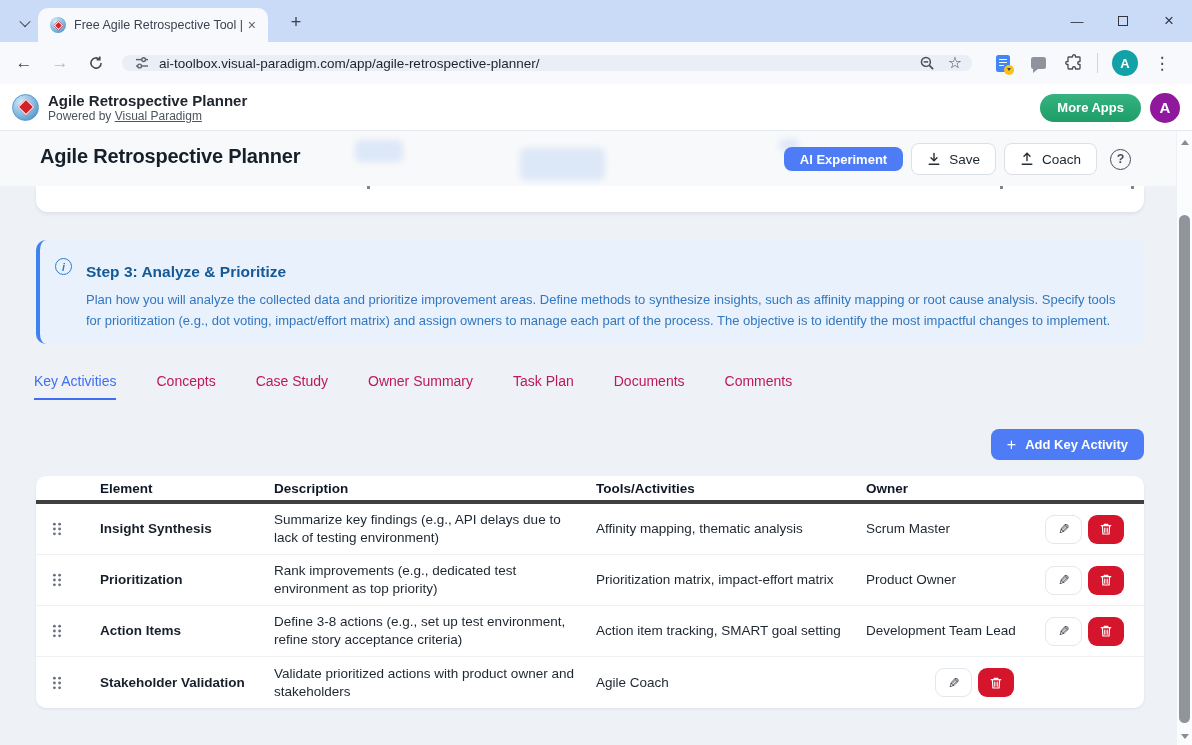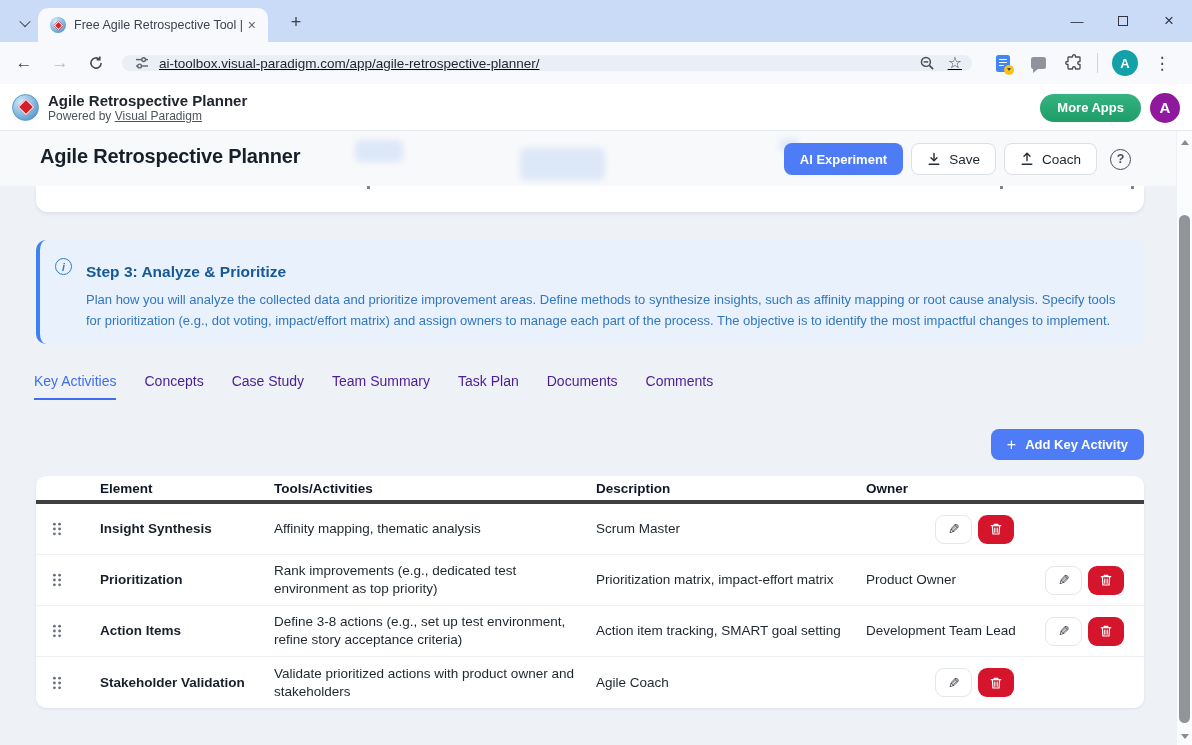--- a/index.html
+++ b/index.html
@@ -24,21 +24,21 @@
   .vpicon { position:relative; border-radius:50%; background:radial-gradient(circle at 35% 30%, #d9ecfa, #7db6e0 55%, #3e7fb5); display:flex; align-items:center; justify-content:center; flex:0 0 auto; }
   .vpicon .dm { background:#d22128; transform:rotate(45deg); box-shadow:inset 0 0 0 1.2px rgba(255,255,255,.85); }
   .vpicon.small { width:16px; height:16px; } .vpicon.small .dm { width:7px; height:7px; }
   .vpicon.big { width:27px; height:27px; border:1px solid #5d9bc9; } .vpicon.big .dm { width:12px; height:12px; }
 
   
   .toolbar { height:42px; background:#f7f9fc; display:flex; align-items:center; }
   .navbtn { width:28px; height:28px; display:flex; align-items:center; justify-content:center; font-size:17px; color:#44484f; border-radius:50%; cursor:pointer; }
   .navbtn.disabled { color:#b6bcc6; }
   .back { margin-left:10px; } .fwd { margin-left:8px; } .rel { margin-left:8px; }
-  .omnibox { margin-left:12px; width:850px; height:16px; background:#e9eef7; border-radius:15px; display:flex; align-items:center; padding:0 10px 0 12px; cursor:text;text-decoration:underline; }
+  .omnibox { margin-left:12px; width:850px; height:16px; background:#e9eef7; border-radius:15px; display:flex; align-items:center; padding:0 10px 0 12px; cursor:text; }
   .urltext { font-size:13.5px; color:#1f232a; margin-left:9px; white-space:nowrap; }
   .omni-right { margin-left:auto; display:flex; align-items:center; gap:12px; }
   .star { font-size:16px; color:#474c55; cursor:pointer; line-height:1; }
   .ticon { display:flex; cursor:pointer; }
   .docsfile { position:relative; width:14px; height:17px; background:#4285f4; border-radius:2.5px; margin-left:24px; }
   .docsfile i { position:absolute; left:3px; height:1.6px; background:#fff; border-radius:1px; }
   .docsfile i:nth-child(1){ top:4px; width:8px; } .docsfile i:nth-child(2){ top:7px; width:8px; } .docsfile i:nth-child(3){ top:10px; width:5px; }
   .docsbadge { position:absolute; right:-4px; bottom:-3px; width:10px; height:10px; background:#fbc116; border-radius:50%; display:flex; align-items:center; justify-content:center; }
   .docsbadge b { width:0; height:0; border-left:2.6px solid transparent; border-right:2.6px solid transparent; border-top:3.6px solid #424549; }
   .bubble { position:relative; width:15px; height:12px; background:#8f949c; border-radius:2.5px; margin-left:21px; cursor:pointer; }
@@ -58,34 +58,34 @@
   .moreapps { height:28px; padding:0 17px; border:none; border-radius:14px; background:linear-gradient(180deg,#35b380,#1f9d68); color:#fff; font-size:13px; font-weight:bold; font-family:inherit; cursor:pointer; }
   .usercircle { width:30px; height:30px; border-radius:50%; background:#8f189c; color:#fff; font-size:15px; font-weight:bold; display:flex; align-items:center; justify-content:center; cursor:pointer; }
 
   
   .main { position:relative; height:614px; background:#eef1f5; overflow:hidden; }
 
   .stickybar { position:absolute; left:0; right:0; top:0; height:55px; background:#f8f9fb; z-index:5; }
   .blob { position:absolute; background:#dce7f7; filter:blur(3px); border-radius:6px; }
   .pagetitle { position:absolute; left:40px; top:14px; font-size:20px; font-weight:bold; color:#15202b; letter-spacing:-0.2px; }
   .actionrow { position:absolute; right:61px; top:12px; display:flex; align-items:center; gap:8px; }
-  .btn-ai { height:32px; padding:0 16px; border:none; border-radius:8px; background:#4e7cf6; color:#fff; font-size:13px; font-weight:bold; font-family:inherit; cursor:pointer; }
+  .btn-ai { height:24px; padding:0 16px; border:none; border-radius:8px; background:#4e7cf6; color:#fff; font-size:13px; font-weight:bold; font-family:inherit; cursor:pointer; }
   .btn-ghost { height:32px; padding:0 15px; border:1px solid #dbe0e7; border-radius:8px; background:#fff; color:#1c2430; font-size:13.5px; font-weight:500; font-family:inherit; display:flex; align-items:center; gap:8px; cursor:pointer; }
   .helpbtn { width:21px; height:21px; border:1.5px solid #454b57; border-radius:50%; color:#454b57; font-size:12.5px; font-weight:bold; display:flex; align-items:center; justify-content:center; margin-left:5px; cursor:pointer; background:transparent; font-family:inherit; }
 
   .partialcard { position:absolute; left:36px; right:48px; top:55px; height:26px; background:#fff; border-radius:0 0 12px 12px; box-shadow:0 2px 4px rgba(16,24,40,.07); }
   .frag { position:absolute; top:0; height:3px; width:3px; background:#7b8694; }
 
   .infobox { position:absolute; left:36px; right:48px; top:109px; height:104px; background:#e8f1fc; border-left:4px solid #3e82f0; border-radius:10px; padding:17px 16px 0 46px; }
   .infoicon { position:absolute; left:15px; top:18px; width:17px; height:17px; border:1.5px solid #2f7cc4; border-radius:50%; color:#2f7cc4; font-size:10.5px; font-weight:bold; font-style:italic; display:flex; align-items:center; justify-content:center; }
   .infotitle { font-size:15.5px; font-weight:bold; color:#155a96;margin-top:6px; }
   .infobody { margin-top:8px; font-size:13px; color:#3277c1; line-height:21px; padding-right:10px; }
 
-  .tabsrow { position:absolute; left:34px; top:242px; display:flex; gap:28px; }
-  .tabitem { font-size:14px; color:#4c1d95; padding-bottom:9px; cursor:pointer; }
+  .tabsrow { position:absolute; left:34px; top:242px; display:flex; gap:40px; }
+  .tabitem { font-size:14px; color:#be185d; padding-bottom:9px; cursor:pointer; }
   .tabitem.active { color:#3f6ef2; border-bottom:2px solid #3f6ef2; }
 
   .addrow { position:absolute; right:48px; top:298px; }
   .btn-add { height:31px; padding:0 16px; border:none; border-radius:8px; background:#4e7cf6; color:#fff; display:flex; align-items:center; gap:9px; cursor:pointer; font-family:inherit; }
   .btn-add .pl { font-size:16px; font-weight:normal; line-height:1; }
   .btn-add .lb { font-size:13px; font-weight:bold; }
 
   .tablecard { position:absolute; left:36px; right:48px; top:345px; background:#fff; border-radius:10px; box-shadow:0 1px 3px rgba(16,24,40,.07); overflow:hidden; }
   .grid { display:grid; grid-template-columns:64px 174px 322px 270px 168px 1fr; align-items:center; }
   .thead { height:28px; border-bottom:4px solid #404040; }
@@ -240,59 +240,60 @@
     <div class="infobox">
       <span class="infoicon">i</span>
       <div class="infotitle">Step 3: Analyze &amp; Prioritize</div>
       <div class="infobody">Plan how you will analyze the collected data and prioritize improvement areas. Define methods to synthesize insights, such as affinity mapping or root cause analysis. Specify tools for prioritization (e.g., dot voting, impact/effort matrix) and assign owners to manage each part of the process. The objective is to identify the most impactful changes to implement.</div>
     </div>
 
     <div class="tabsrow">
       <span class="tabitem active">Key Activities</span>
       <span class="tabitem">Concepts</span>
       <span class="tabitem">Case Study</span>
-      <span class="tabitem">Team Summary</span>
+      <span class="tabitem">Owner Summary</span>
       <span class="tabitem">Task Plan</span>
       <span class="tabitem">Documents</span>
       <span class="tabitem">Comments</span>
     </div>
 
     <div class="addrow">
       <button class="btn-add">
         <span class="pl">+</span>
         <span class="lb">Add Key Activity</span>
       </button>
     </div>
 
     <div class="tablecard">
       <div class="grid thead">
         <div></div>
         <div class="th">Element</div>
+        <div class="th">Description</div>
         <div class="th">Tools/Activities</div>
-        <div class="th">Description</div>
         <div class="th">Owner</div>
         <div></div>
       </div>
 
       <div class="grid trow">
         <div class="handlecell">
             <span class="dragh">
               <svg width="10" height="14" viewBox="0 0 9.6 14">
                 <g fill="#687080">
                   <circle cx="2.2" cy="2.2" r="1.4"></circle>
                   <circle cx="2.2" cy="7" r="1.4"></circle>
                   <circle cx="2.2" cy="11.8" r="1.4"></circle>
                   <circle cx="7.4" cy="2.2" r="1.4"></circle>
                   <circle cx="7.4" cy="7" r="1.4"></circle>
                   <circle cx="7.4" cy="11.8" r="1.4"></circle>
                 </g>
               </svg>
             </span>
           </div>
         <div class="td el">Insight Synthesis</div>
+        <div class="td desc">Summarize key findings (e.g., API delays due to lack of testing environment)</div>
         <div class="td tools">Affinity mapping, thematic analysis</div>
         <div class="td owner">Scrum Master</div>
         <div class="rowactions">
           <button class="btn-edit">
               <span class="pen">✎</span>
             </button>
           <button class="btn-del">
               <svg width="14" height="14" viewBox="0 0 14 14">
                 <g fill="none" stroke="#fff" stroke-width="1.2" stroke-linecap="round" stroke-linejoin="round">
                   <path d="M2.2 3.6h9.6"></path>

